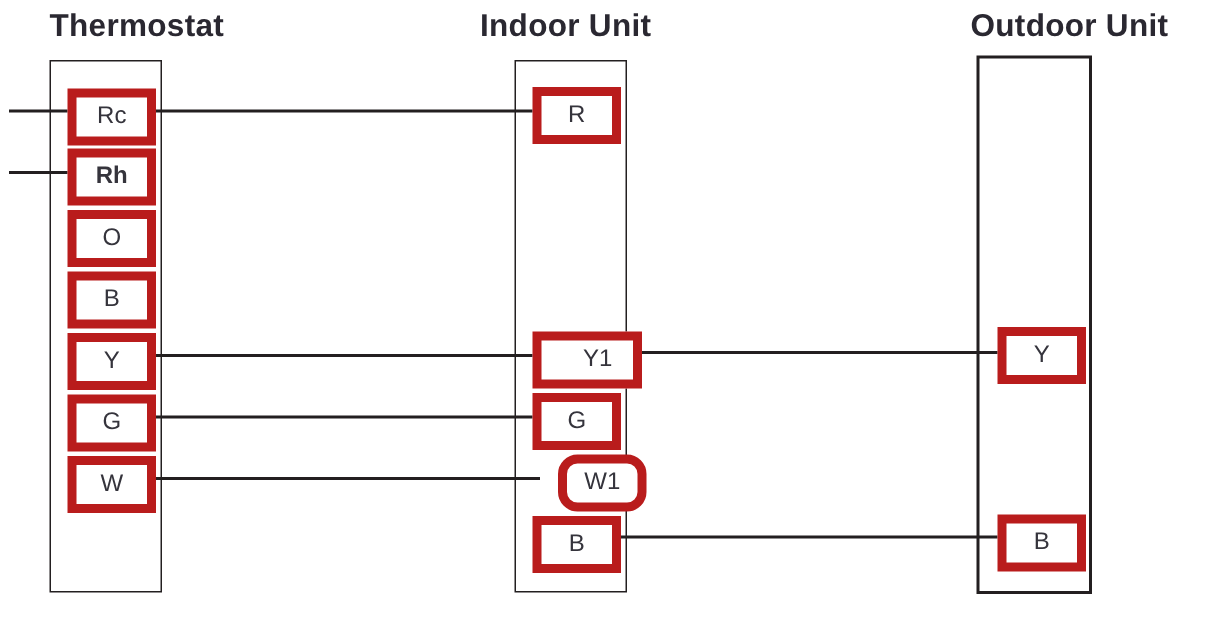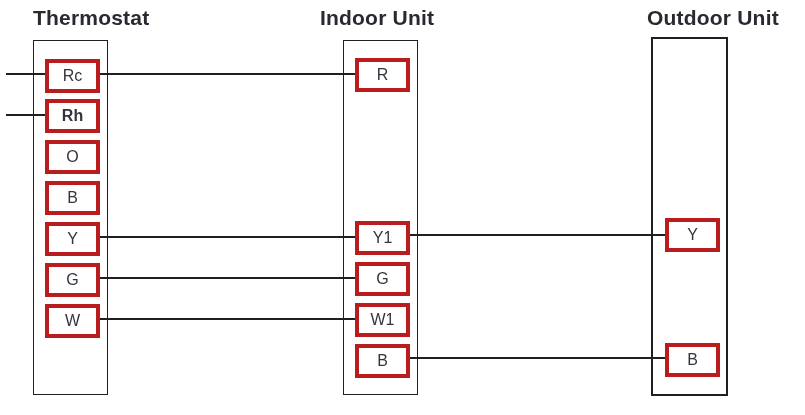--- a/index.html
+++ b/index.html
@@ -35,21 +35,21 @@
   }
   .unit-box.thick {
     top: 37px;
     height: 355px;
     border-width: 2px;
   }
   .terminal {
     position: absolute;
     width: 47px;
     height: 26px;
-    border: 4px solid #b91c1c;
+    border: 6px solid #b91c1c;
     background: #ffffff;
     z-index: 2;
     display: flex;
     align-items: center;
     justify-content: center;
     font-size: 16px;
     color: #35343c;
     line-height: 1;
   }
   .wire {
@@ -65,23 +65,23 @@
   
   .t-rc { left: 45px; top: 59px; }
   .t-rh { left: 45px; top: 99px; font-weight: bold; }
   .t-o  { left: 45px; top: 140px; }
   .t-b  { left: 45px; top: 181px; }
   .t-y  { left: 45px; top: 222px; }
   .t-g  { left: 45px; top: 263px; }
   .t-w  { left: 45px; top: 304px; }
   
   .i-r  { left: 355px; top: 58px; }
-  .i-y1 { left: 355px; top: 221px; }
+  .i-y1 { left: 355px; top: 221px; padding-left: 14px; }
   .i-g  { left: 355px; top: 262px; }
-  .i-w1 { left: 355px; top: 303px; }
+  .i-w1 { left: 372px; top: 303px; border-radius: 13px; }
   .i-b  { left: 355px; top: 344px; }
   
   .o-y  { left: 665px; top: 218px; }
   .o-b  { left: 665px; top: 343px; }
   
   .w-rc-r  { left: 92px; top: 73px;  width: 268px; }
   .w-y-y1  { left: 92px; top: 236px; width: 268px; }
   .w-g-g   { left: 92px; top: 277px; width: 268px; }
   .w-w-w1  { left: 92px; top: 318px; width: 268px; }
   

